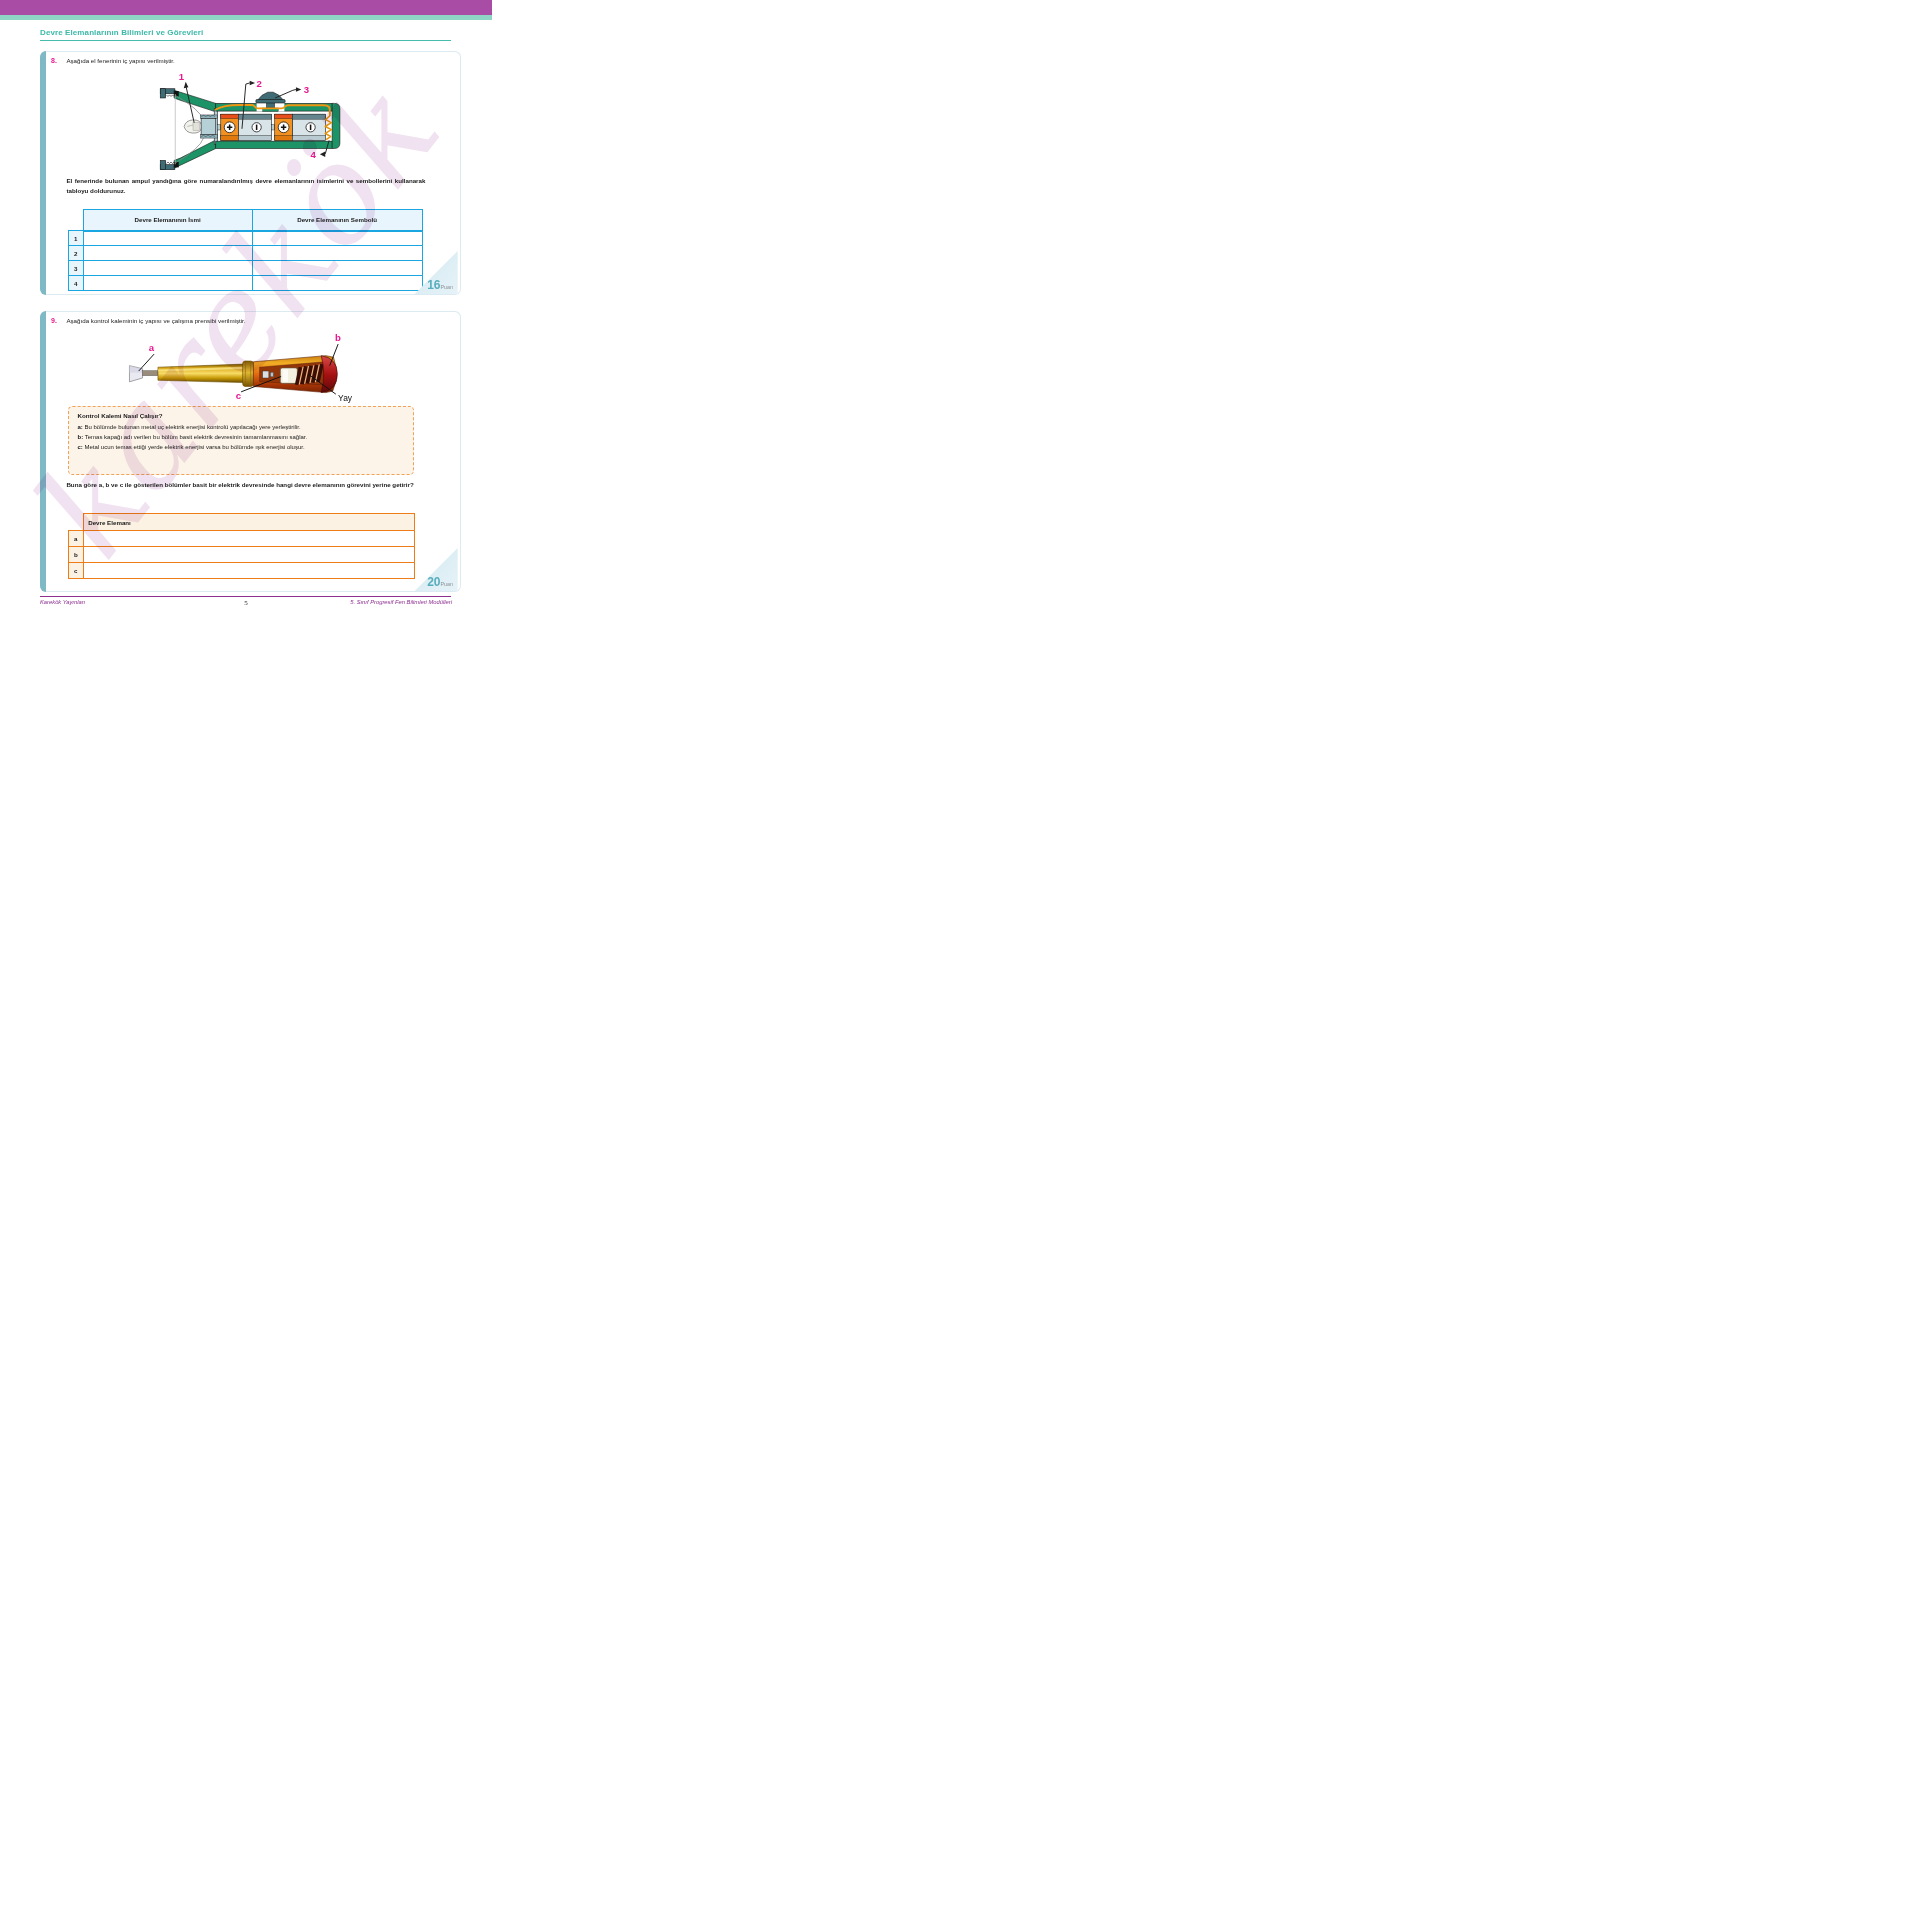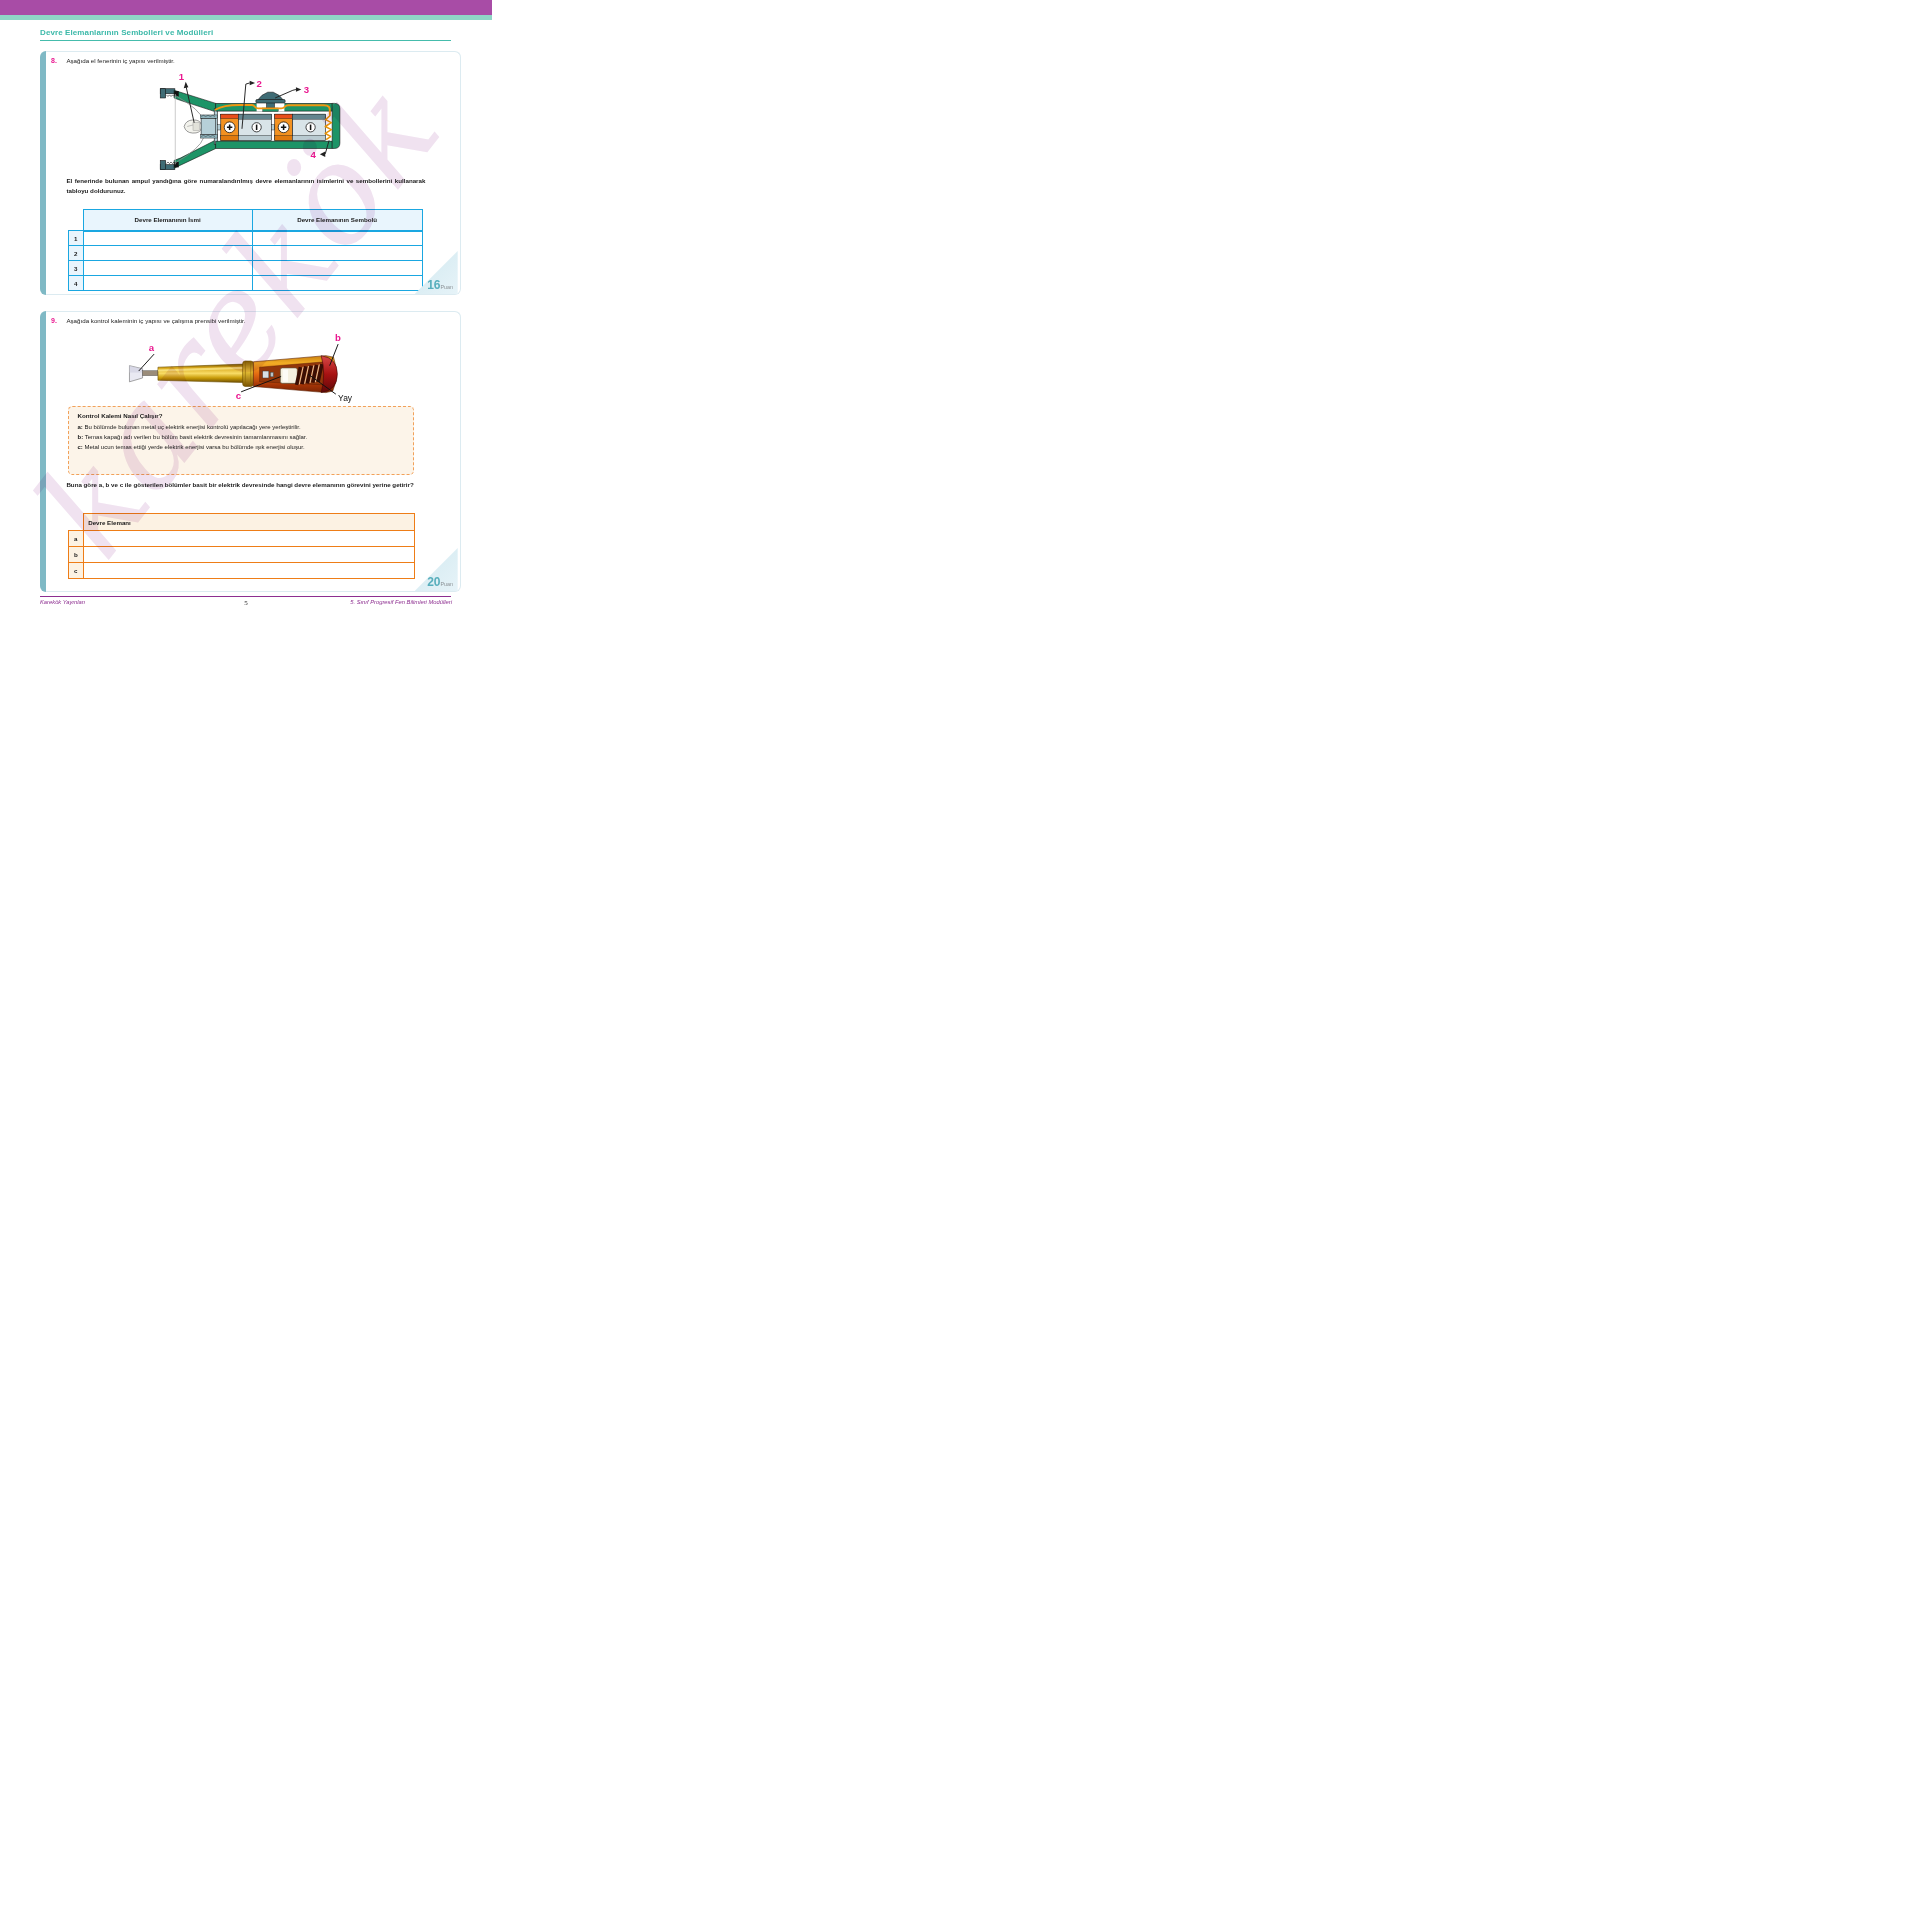--- a/index.html
+++ b/index.html
@@ -68,21 +68,21 @@
 
   svg text.dlabel{font-family:"Liberation Sans",sans-serif;font-weight:bold;fill:#EA1890;font-size:25px;}
   svg text.plain{font-family:"Liberation Sans",sans-serif;fill:#111;font-size:22px;}
 </style>
 </head>
 <body>
 
 <div class="abs bar-purple"></div>
 <div class="abs bar-teal"></div>
 
-<div class="abs unit-title">Devre Elemanlarının Sembolleri ve Modülleri</div>
+<div class="abs unit-title">Devre Elemanlarının Bilimleri ve Görevleri</div>
 <div class="abs title-rule"></div>
 
 <div class="abs watermark">karekök</div>
 
 <div class="abs card card8">
   <div class="abs qnum" style="left:10px;top:5px;">8.</div>
   <div class="abs qtext" style="left:25.4px;top:5.4px;">Aşağıda el fenerinin iç yapısı verilmiştir.</div>
 
   <svg class="abs" style="left:116px;top:19px;" width="195" height="101" viewBox="0 0 505 262">
 

